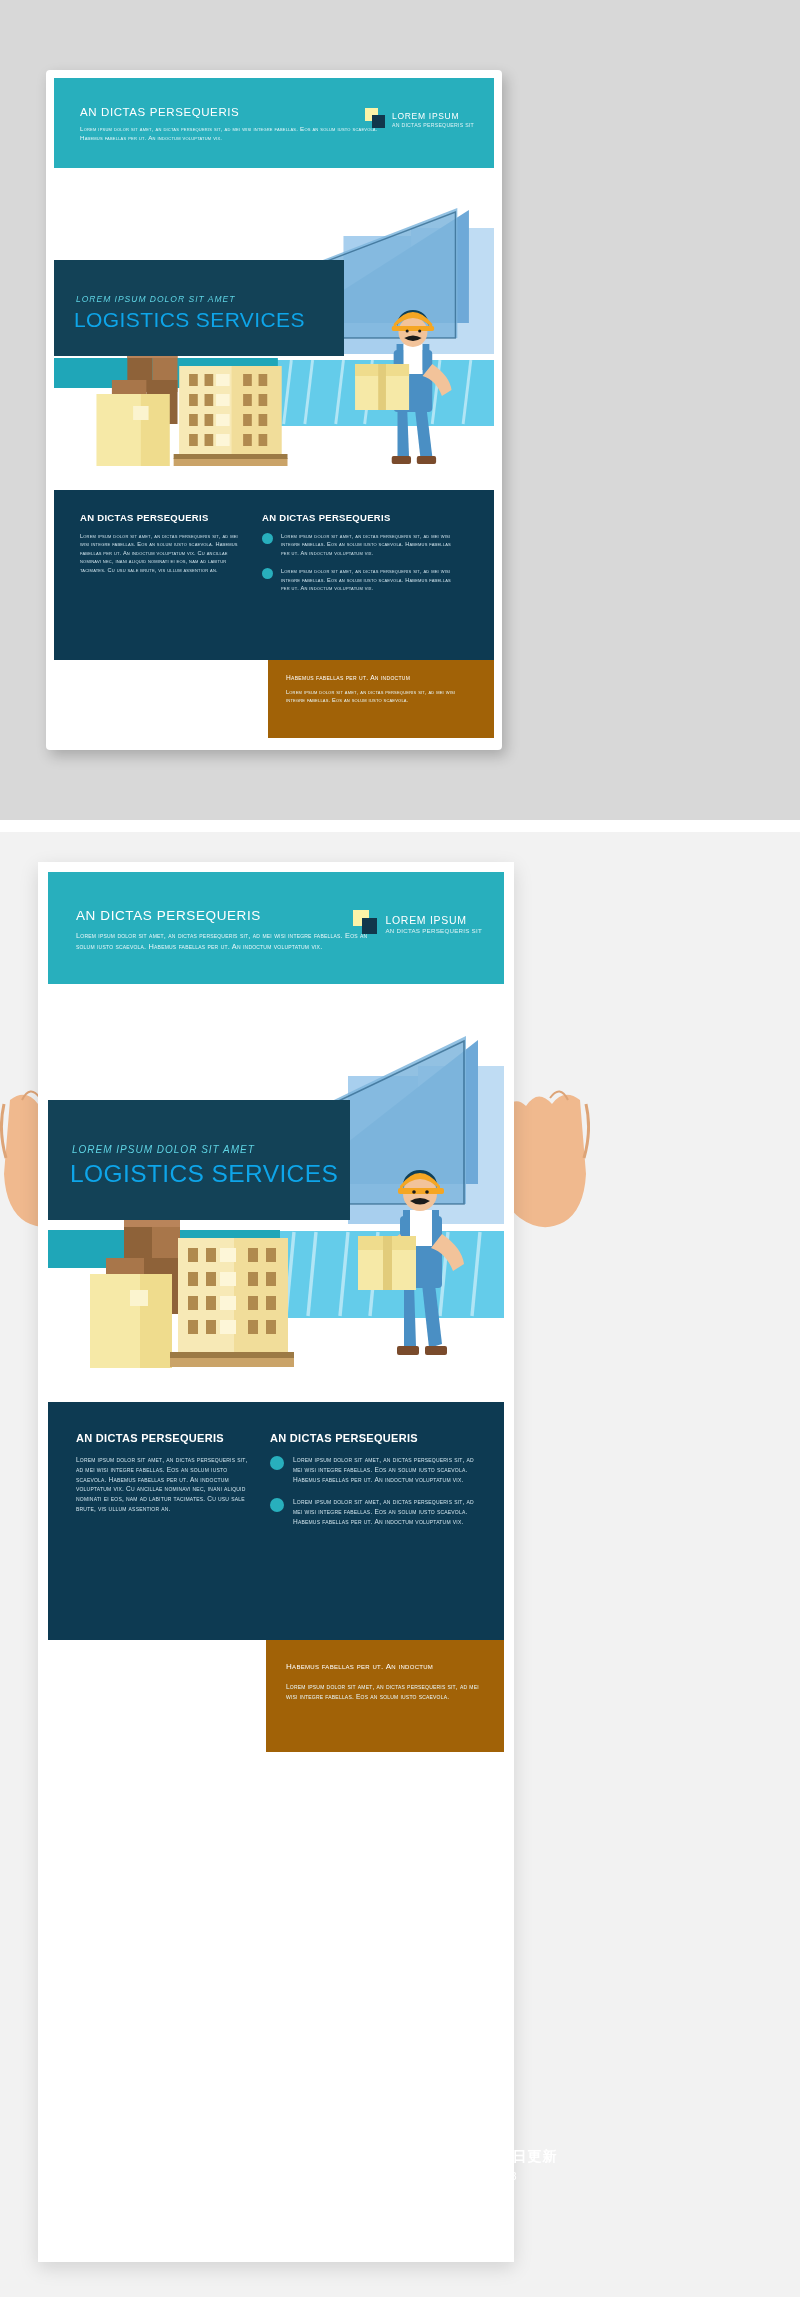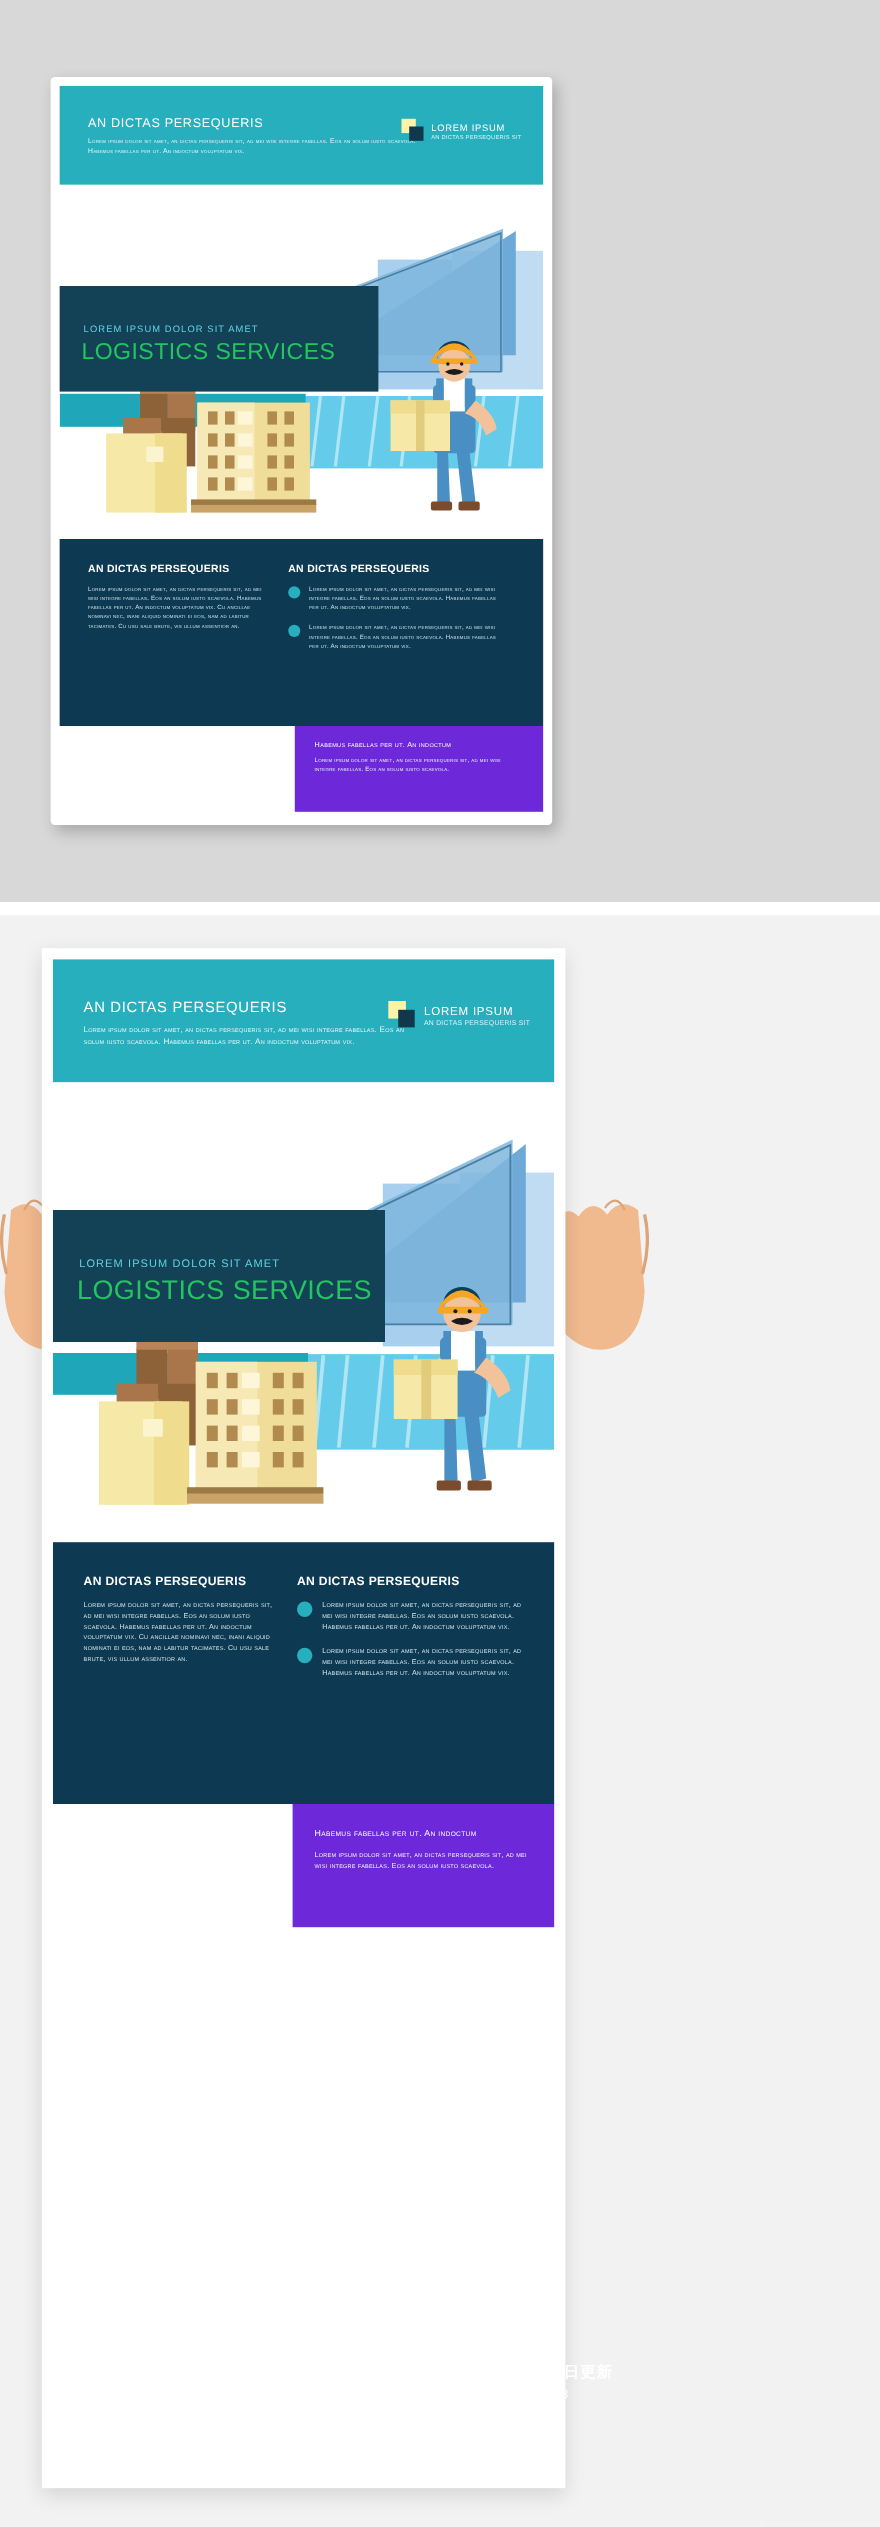--- a/index.html
+++ b/index.html
@@ -105,26 +105,27 @@
   .title-plate {
     position: absolute;
     background: #134257;
   }
   .poster-a .title-plate { left: 0; top: 182px; width: 290px; height: 96px; }
   .poster-b .title-plate { left: 0; top: 228px; width: 302px; height: 120px; }
 
   .plate-kicker {
     position: absolute; color: #5fd4e4; letter-spacing: 1px; white-space: nowrap;
     font-weight: 400;
+    font-style: italic;
   }
   .poster-a .plate-kicker { left: 22px; top: 34px; font-size: 8.5px; }
   .poster-b .plate-kicker { left: 24px; top: 44px; font-size: 10px; }
 
   .plate-title {
-    position: absolute; color: #22c55e; font-weight: 400; letter-spacing: .4px; white-space: nowrap;
+    position: absolute; color: #0ea5e9; font-weight: 400; letter-spacing: .4px; white-space: nowrap;
   }
   .poster-a .plate-title { left: 20px; top: 48px; font-size: 21px; }
   .poster-b .plate-title { left: 22px; top: 60px; font-size: 24.5px; }
 
   
   .dark-sec { position: absolute; left: 0; width: 100%; background: #0d3a52; }
   .poster-a .dark-sec { top: 412px; height: 170px; }
   .poster-b .dark-sec { top: 530px; height: 238px; }
 
   .col { position: absolute; }
@@ -142,21 +143,21 @@
   .poster-b .col-p { font-size: 6.5px; }
 
   .bullet-row { display: flex; align-items: flex-start; }
   .poster-a .bullet-row { margin-bottom: 10px; }
   .poster-b .bullet-row { margin-bottom: 13px; }
   .bullet-dot { border-radius: 50%; background: #28afbd; flex: 0 0 auto; }
   .poster-a .bullet-dot { width: 11px; height: 11px; margin-right: 8px; margin-top: 1px; }
   .poster-b .bullet-dot { width: 14px; height: 14px; margin-right: 9px; margin-top: 1px; }
 
   
-  .foot { position: absolute; background: #6d28d9; padding-left: 12px; }
+  .foot { position: absolute; background: #a16207; padding-left: 12px; }
   .poster-a .foot { right: 0; top: 582px; width: 226px; height: 78px; }
   .poster-b .foot { right: 0; top: 768px; width: 238px; height: 112px; }
 
   .foot-h {
     position: absolute; color: #ffffff; font-variant: small-caps; letter-spacing: .3px;
     font-weight: 400;
   }
   .poster-a .foot-h { left: 18px; top: 14px; font-size: 6.6px; }
   .poster-b .foot-h { left: 20px; top: 22px; font-size: 8px; }
 

